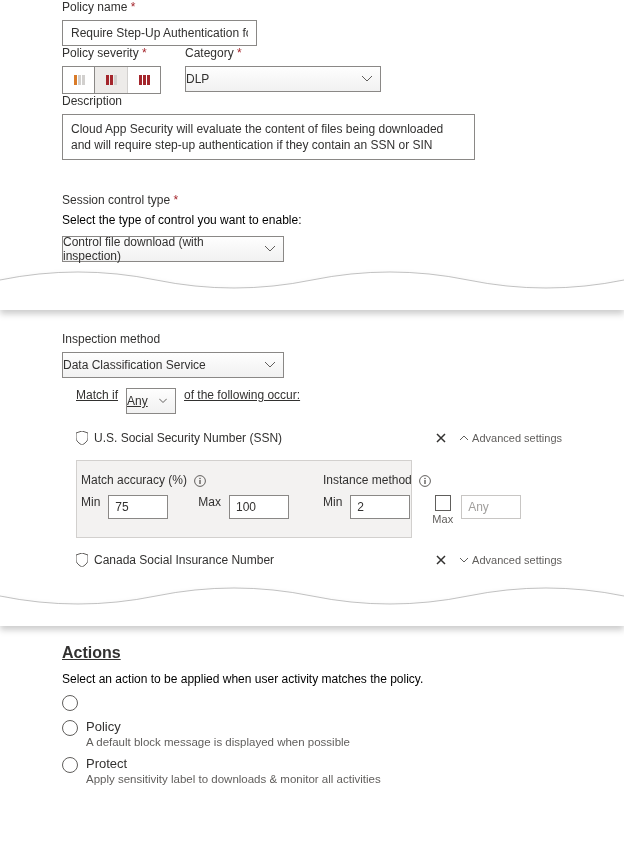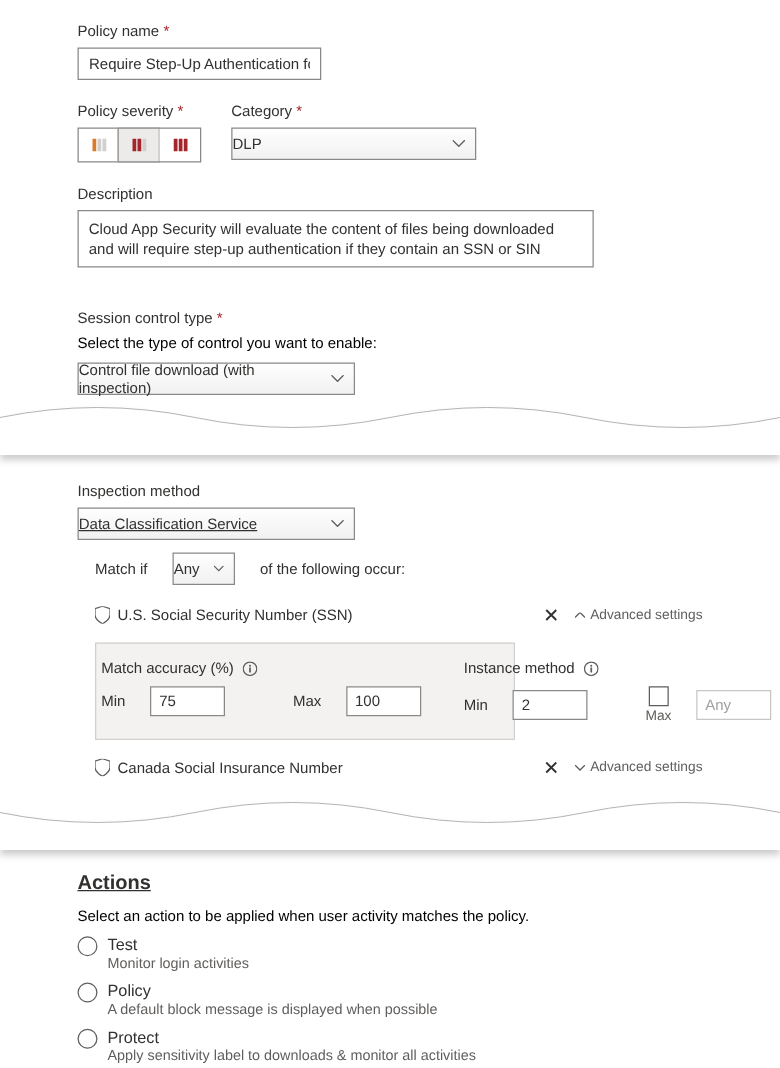--- a/index.html
+++ b/index.html
@@ -1,18 +1,18 @@
 <!DOCTYPE html>
 <html><head>
 <meta charset="utf-8">
 <style>
   html { font-family: "Segoe UI", Arial, sans-serif; font-size: 12px; color: #323130; }
   body { margin: 0; background: #fff; width: 624px; }
   .pad { padding: 0 62px; box-sizing: border-box; }
-  .sec { margin-top: 18px; }
+  .sec { }
   .label { font-size: 12px; color: #323130; margin-bottom: 6px; }
   .asterisk { color: #a4262c; }
   .helper { color: #000000; font-size: 12px; margin-bottom: 8px; }
   input[type=text], textarea, .select, .small-input {
     font-family: inherit; font-size: 12px; color: #323130;
     border: 1px solid #8a8886; background: #fff; box-sizing: border-box;
   }
   input[type=text] { height: 26px; padding: 0 8px; }
   .pname-input { width: 195px; }
   textarea { width: 413px; height: 46px; padding: 6px 8px; line-height: 1.35; resize: none; }
@@ -34,31 +34,31 @@
   .break {
     position: relative; height: 48px; margin: 0;
     filter: drop-shadow(0 4px 3px rgba(0,0,0,0.2));
   }
   .break svg { display:block; }
 
   .cond-box {
     border: 1px solid #d2d0ce; background: #f3f2f1;
     padding: 12px 4px; width: 336px; box-sizing: border-box;
   }
-  .match-row { display:flex; align-items:center; gap:20px; margin: 10px 0 12px 14px; }
+  .match-row { display:flex; gap:8px; margin: 10px 0 12px 14px; text-decoration: underline; }
   .small-sel { width: 50px; }
   .classifier-row {
     display:flex; align-items:center; margin-left:14px; height:24px; font-size:12px;
   }
   .flex-sp { flex: 1; }
   .adv { color: #605e5c; font-size: 11px; display:flex; align-items:center; gap:4px; }
   .x-icon { width:10px; height:10px; }
   .shield { width:12px; height:14px; margin-right:6px; color:#605e5c; }
 
-  .acc-row { display:flex; align-items:center; gap:20px; }
+  .acc-row { display:flex; gap:8px; }
   .small-input { width: 60px; height: 24px; padding: 0 6px; }
   .cb { width:14px; height:14px; border:1px solid #605e5c; background:#fff; }
 
   .actions-h { font-size: 16px; font-weight: 600; margin-bottom: 10px; text-decoration: underline; }
   .radio-row { display:flex; gap:8px; margin-top: 8px; align-items:flex-start; }
   .radio { width:14px; height:14px; border:1px solid #605e5c; border-radius:50%; flex:none; margin-top:1px; position:relative; }
   .opt-title { font-size: 13px; }
   .opt-desc { font-size: 11.5px; color: #605e5c; margin-top:2px; }
   .info-icon { width:12px; height:12px; vertical-align:middle; margin-left:4px; }
 </style>
@@ -132,21 +132,21 @@
 <div class="break">
   <svg width="624" height="48" viewBox="0 0 624 48">
     <path d="M0 18 Q 78 2 156 18 T 312 18 T 468 18 T 624 18 V48 H0 Z" fill="#fff"></path>
     <path d="M0 18 Q 78 2 156 18 T 312 18 T 468 18 T 624 18" fill="none" stroke="#999" stroke-width="0.6"></path>
   </svg>
 </div>
 <div style="height:22px;"></div>
 
 <div class="pad">
   <div class="label">Inspection method</div>
-  <div class="select" style="width:222px;text-decoration:underline;">
+  <div class="select" style="width:222px;">
     <span>Data Classification Service</span>
     <svg class="chev" width="10" height="6">
         <path d="M0 0 L5 5 L10 0" fill="none" stroke="#605e5c"></path>
       </svg>
   </div>
 
   <div class="match-row">
     <span>Match if</span>
     <div class="select small-sel">
       <span>Any</span>
@@ -244,24 +244,20 @@
   </svg>
 </div>
 <div style="height:18px;"></div>
 
 <div class="pad" style="padding-bottom:20px;">
   <div class="actions-h">Actions</div>
   <div class="helper">Select an action to be applied when user activity matches the policy.</div>
 
   <div class="radio-row">
     <div class="radio"></div>
-    <div>
-      <div class="opt-title">Test</div>
-      <div class="opt-desc">Monitor login activities</div>
-    </div>
   </div>
 
   <div class="radio-row">
     <div class="radio"></div>
     <div>
       <div class="opt-title">Policy</div>
       <div class="opt-desc">A default block message is displayed when possible</div>
     </div>
   </div>
 

